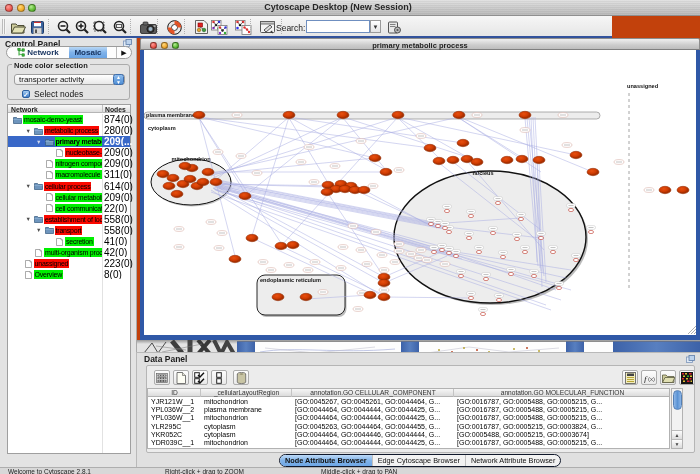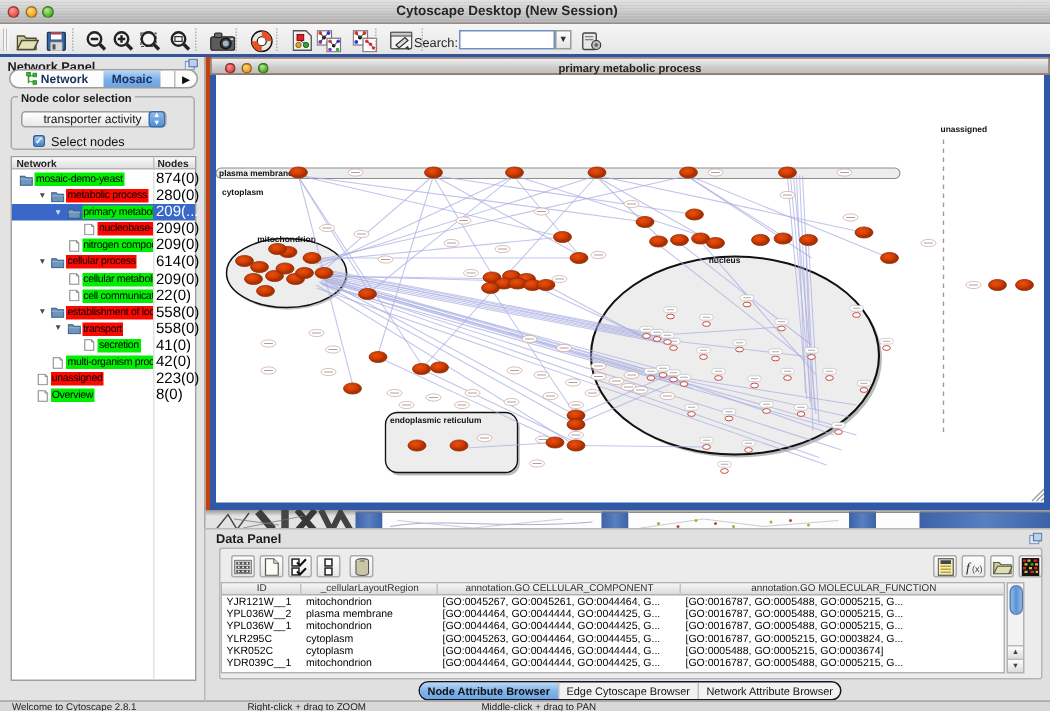--- a/index.html
+++ b/index.html
@@ -12,21 +12,21 @@
     background:repeating-linear-gradient(0deg,#ededed 0 1px,#e2e2e2 1px 2px),linear-gradient(#f3f3f3,#c9c9c9);
     background-blend-mode:multiply;
     border-bottom:1px solid #8f8f8f; }
   .tl { position:absolute; top:4px; width:8px; height:8px; border-radius:50%; border:0.5px solid rgba(0,0,0,.35); }
   #tl-close { left:5px;  background:radial-gradient(circle at 35% 30%, #ff9a96, #ee6158 55%, #ce3b33); }
   #tl-min   { left:16.5px; background:radial-gradient(circle at 35% 30%, #ffd97e, #f6b232 55%, #d9941d); }
   #tl-zoom  { left:28px; background:radial-gradient(circle at 35% 30%, #b6ee94, #67c03b 55%, #44a023); }
   #win-title { position:absolute; left:0; right:24px; top:2px; text-align:center; font-size:9px; font-weight:bold; color:#262626; }
 
   
-  #toolbar { position:absolute; left:0; top:16px; width:700px; height:22px;
+  #toolbar { position:absolute; left:0; top:16px; width:612px; height:22px;
     background:linear-gradient(#f6f6f6,#e6e6e6); border-bottom:2px solid #33539c; }
   #toolbar .grip { position:absolute; left:2px; top:3px; width:4px; height:15px;
     background:repeating-linear-gradient(90deg,#bbb 0 1px,#f5f5f5 1px 2px); }
   .tbtn { position:absolute; top:2px; width:18px; height:18px; display:flex; align-items:center; justify-content:center; }
   .tsep { position:absolute; top:3px; width:1px; height:15px; border-left:1px dotted #b0b0b0; }
   #search-label { position:absolute; top:6.5px; font-size:8.5px; color:#222; }
   #search-input { position:absolute; top:4px; width:64px; height:13px; border:1.5px solid #6f8fc0; background:#fff; font-size:8px; padding:0 2px; }
   #search-drop { position:absolute; top:4px; width:11px; height:13px; border:1px solid #9a9a9a; background:linear-gradient(#fff,#e4e4e4); font-size:6px; text-align:center; line-height:12px; color:#333; }
 
   
@@ -39,41 +39,41 @@
   .cp-tab { height:100%; display:flex; align-items:center; justify-content:center; gap:2px;
     font-size:8px; font-weight:bold; color:#16325e; }
   #tab-network { width:62px; }
   #tab-mosaic { width:38px; background:linear-gradient(#b8d7f5,#7fb2ea 50%,#6aa4e4); }
   #tab-arrow { margin-left:auto; width:15px; border-left:1px solid #bbb; font-size:7px; display:flex; align-items:center; justify-content:center; color:#111; }
 
   #node-color-group { position:absolute; left:7px; top:26px; width:123px; height:36px;
     border:1px solid #ababab; border-radius:3px; }
   #node-color-label { position:absolute; left:4px; top:-4px; background:#e3e3e3; padding:0 2px;
     font-size:7.5px; font-weight:bold; color:#1c1c1c; }
-  #color-dropdown { position:absolute; left:6px; top:9px; width:97px; height:11px; background:linear-gradient(#ffffff,#e8e8e8);
-    border:1px solid #9f9f9f; border-radius:3px; font-size:8px; color:#111; line-height:10px; padding-left:14px; }
+  #color-dropdown { position:absolute; left:6px; top:9px; width:111px; height:11px; background:linear-gradient(#ffffff,#e8e8e8);
+    border:1px solid #9f9f9f; border-radius:3px; font-size:8px; color:#111; line-height:10px; padding-left:4px; }
   #color-dropdown .stepper { position:absolute; right:0px; top:-1px; width:11px; height:11px;
     background:linear-gradient(#8fbcec,#4f8fd6); border-radius:2.5px; border:0.5px solid #3d6eae;
     color:#fff; font-size:5px; line-height:5px; text-align:center; }
   #select-nodes-row { position:absolute; left:14px; top:25px; height:8px; display:flex; align-items:center; gap:4px; }
   #select-nodes-box { width:8px; height:8px; border-radius:2px; background:linear-gradient(#a6cdf3,#3f7ecb);
     border:0.5px solid #2d5f9e; color:#fff; font-size:6.5px; line-height:7.5px; text-align:center; font-weight:bold; }
   #select-nodes-label { font-size:8.5px; color:#111; }
 
   #net-tree { position:absolute; left:7px; top:66px; width:124px; height:350px; background:#fff;
     border:1px solid #9f9f9f; }
   #tree-header { position:absolute; left:0; top:0; width:100%; height:8px; background:linear-gradient(#fafafa,#dedede);
     border-bottom:1px solid #b5b5b5; font-size:6.8px; font-weight:bold; color:#222; }
   #tree-header .c1 { position:absolute; left:3px; top:0.5px; }
   #tree-header .c2 { position:absolute; left:97px; top:0.5px; }
   #tree-header .cline { position:absolute; left:94px; top:0; width:1px; height:8px; background:#c0c0c0; }
   #tree-colline { position:absolute; left:94px; top:9px; bottom:0; width:1px; background:#e2e2e2; }
   #tree-rows { position:absolute; left:0; top:9px; width:100%; }
   .trow { position:relative; height:11.1px; width:100%; }
-  .trow.selected { background:#3968c8; }
+  .trow.selected { background:#3968c8;font-weight:bold; }
   .trow .exp { position:absolute; font-size:5.5px; color:#4c4c4c; top:2.5px; }
   .trow.selected .exp { color:#cfd8ee; }
   .trow .nicon { position:absolute; top:1.5px; width:9px; height:8px; }
   .trow .tlabel { position:absolute; top:1px; font-size:7px; letter-spacing:-0.2px; line-height:9px; color:#000; padding:0 1px;
     white-space:nowrap; max-width:none; overflow:hidden; }
   .trow .tval { position:absolute; left:96px; top:1px; font-size:10px; line-height:9px; color:#000; white-space:nowrap; overflow:hidden; max-width:34px;}
   .trow.selected .tval { color:#fff; }
 
   
   #net-window { position:absolute; left:140px; top:38px; width:560px; height:302px; }
@@ -268,21 +268,21 @@
       </div>
       <div class="tsep" style="left: 48px;"></div>
       <div class="tsep" style="left: 130px;"></div>
       <div class="tsep" style="left: 157px;"></div>
       <div class="tsep" style="left: 184px;"></div>
       <div class="tsep" style="left: 250px;"></div>
       <div class="tsep" style="left: 281px;"></div>
     </div>
 
   <div id="control-panel">
-    <div id="cp-title">Network Panel</div>
+    <div id="cp-title">Control Panel</div>
     <svg id="cp-float" class="float-icon" viewBox="0 0 9 8">
       <rect x="0.5" y="2" width="6" height="5.5" fill="#dfe9f5" stroke="#7d96bb" stroke-width="0.8"></rect>
       <rect x="3" y="0.5" width="5.5" height="5" fill="#bcd2ec" stroke="#5c7ca8" stroke-width="0.8"></rect>
     </svg>
     <div id="cp-tabs">
       <div class="cp-tab" id="tab-network">
         <svg width="8" height="9" viewBox="0 0 8 9">
           <line x1="2" y1="1.5" x2="2" y2="7.5" stroke="#2fa32f" stroke-width="1"></line>
           <line x1="2" y1="3" x2="6" y2="2" stroke="#2fa32f" stroke-width="0.8"></line>
           <line x1="2" y1="6" x2="6" y2="7" stroke="#2fa32f" stroke-width="0.8"></line>
@@ -352,20 +352,28 @@
             <span class="tlabel" style="left: 57px; max-width: 37px; background: rgb(251, 8, 0);">nucleobase-containing</span>
             <span class="tval">209(0)</span>
           </div>
           <div class="trow">
             <svg class="nicon" viewBox="0 0 9 8" style="left: 36.5px;">
               <path d="M1.5 0.5 H6 L7.5 2 V7.5 H1.5 Z" fill="#fff" stroke="#888" stroke-width="0.7"></path>
               <path d="M6 0.5 V2 H7.5" fill="none" stroke="#888" stroke-width="0.6"></path>
             </svg>
             <span class="tlabel" style="left: 46.5px; max-width: 47.5px; background: rgb(0, 239, 0);">nitrogen compound</span>
             <span class="tval">209(0)</span>
+          </div>
+          <div class="trow">
+            <svg class="nicon" viewBox="0 0 9 8" style="left: 36.5px;">
+              <path d="M1.5 0.5 H6 L7.5 2 V7.5 H1.5 Z" fill="#fff" stroke="#888" stroke-width="0.7"></path>
+              <path d="M6 0.5 V2 H7.5" fill="none" stroke="#888" stroke-width="0.6"></path>
+            </svg>
+            <span class="tlabel" style="left: 46.5px; max-width: 47.5px; background: rgb(0, 239, 0);">macromolecule metab</span>
+            <span class="tval">311(0)</span>
           </div>
           <div class="trow">
             <span class="exp" style="left: 17.5px;">▼</span>
             <svg class="nicon" viewBox="0 0 9 8" style="left: 26px;">
               <path d="M0.5 7.5 V1.5 H3.5 L4.5 2.5 H8.5 V7.5 Z" fill="#6e95bd" stroke="#33597e" stroke-width="0.7"></path>
               <path d="M0.5 3.5 H8.5" stroke="#8fb3d6" stroke-width="0.7"></path>
             </svg>
             <span class="tlabel" style="left: 36px; max-width: 58px; background: rgb(251, 8, 0);">cellular process</span>
             <span class="tval">614(0)</span>
           </div>

